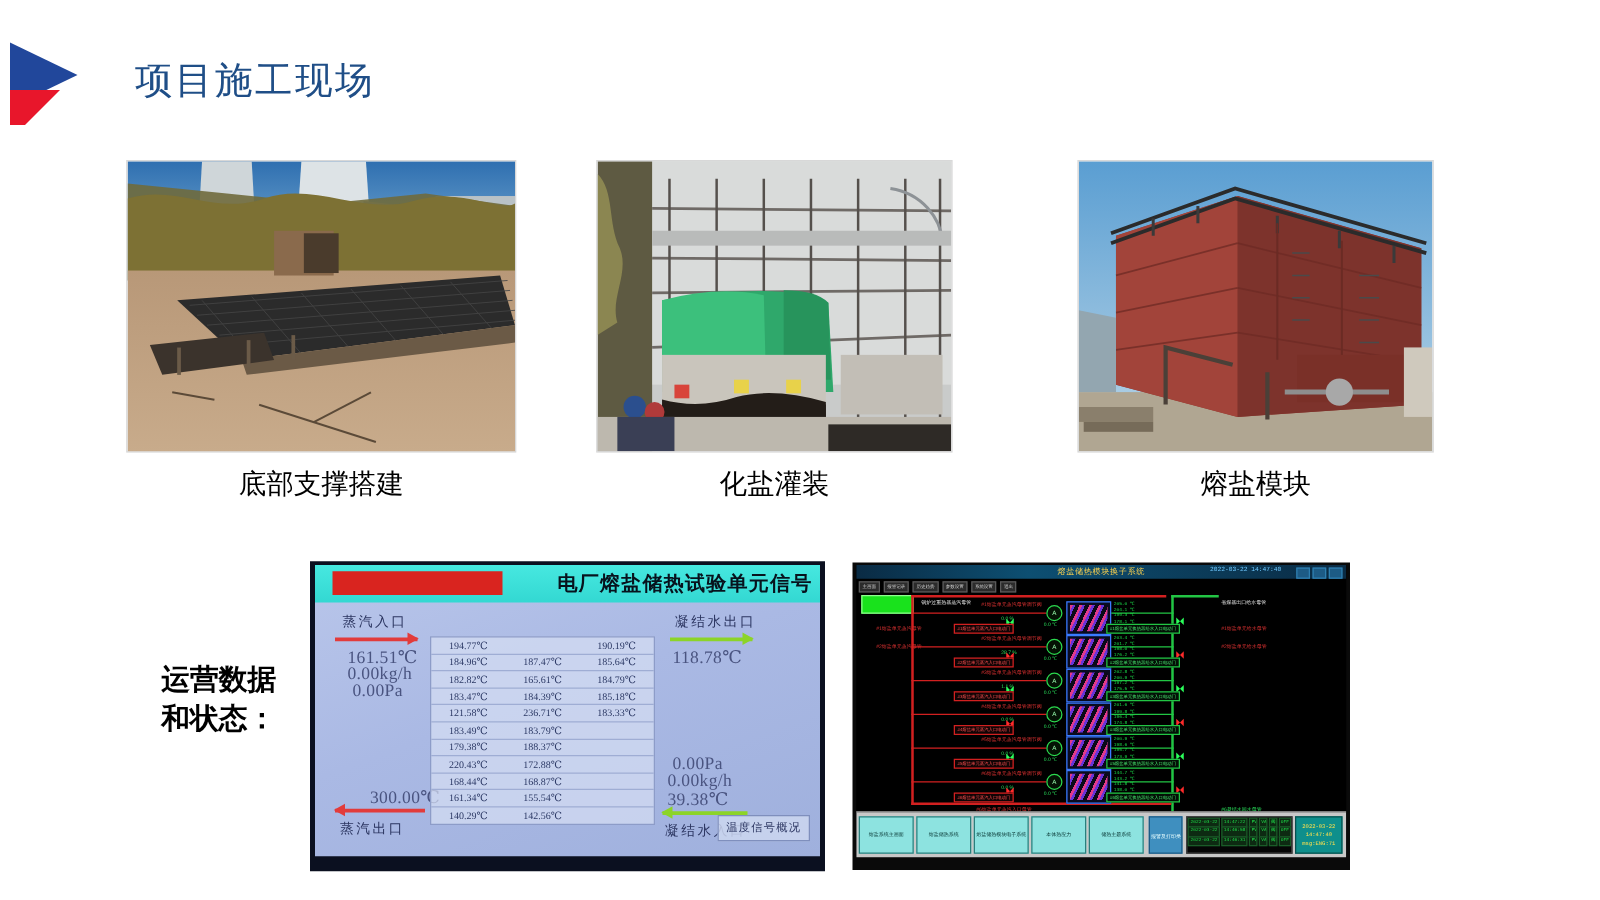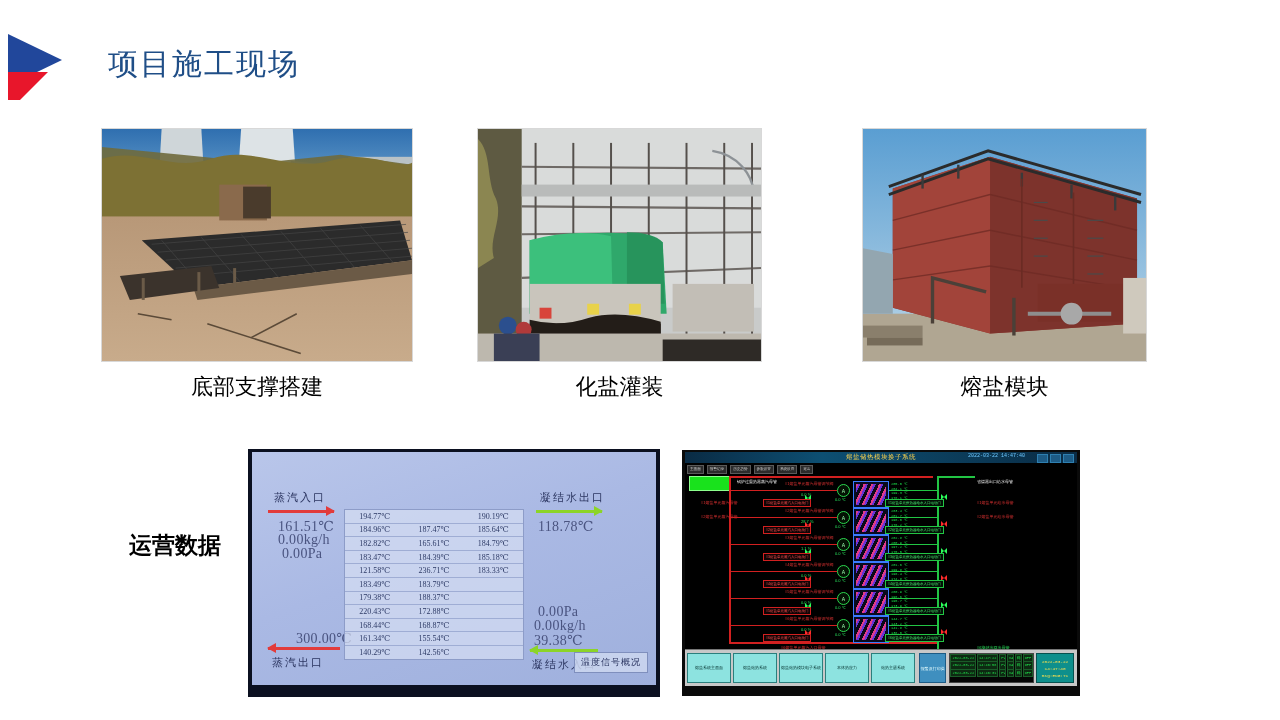--- a/index.html
+++ b/index.html
@@ -68,21 +68,21 @@
   #ops-label {
     position: absolute;
     left: 100px;
     top: 530px;
     width: 150px;
     font-size: 23px;
     font-weight: bold;
     line-height: 1.35;
     text-align: center;
     color: #000;
-    font-family: Liberation Serif, serif;
+    font-family: Liberation Mono, monospace;
   }
 
   
   #hmi {
     position: absolute;
     left: 248px;
     top: 449px;
     width: 412px;
     height: 248px;
     background: #0b1020;
@@ -457,25 +457,30 @@
     <path d="M0 120 L30 126 L30 186 L0 186 Z" fill="#93a6b0"></path>
   </svg>
 </div>
 
 <div class="caption" id="caption-1">底部支撑搭建</div>
 <div class="caption" id="caption-2">化盐灌装</div>
 <div class="caption" id="caption-3">熔盐模块</div>
 
 <div id="ops-label">
   <div>运营数据</div>
+  <div>和状态：</div>
 </div>
 
 <div id="hmi">
   <div id="hmi-inner">
 
+    <div id="hmi-titlebar">
+      <div id="hmi-redaction"></div>
+      <div id="hmi-title-text">电厂熔盐储热试验单元信号</div>
+    </div>
 
     <div class="hmi-text hmi-port" style="left:22px; top:38px;">蒸汽入口</div>
     <div class="arrow right" style="left:16px; top:57px; width:66px;">
       <div class="shaft" style="background:#e23b3b;"></div>
       <div class="head" style="border-left-color:#e23b3b;"></div>
     </div>
     <div class="hmi-text hmi-val" style="left:26px; top:66px;">161.51℃</div>
     <div class="hmi-text hmi-val" style="left:26px; top:80px;">0.00kg/h</div>
     <div class="hmi-text hmi-val" style="left:30px; top:94px;">0.00Pa</div>
 

